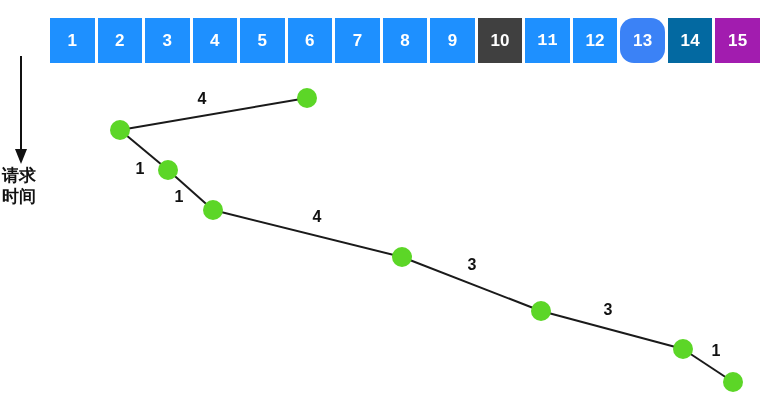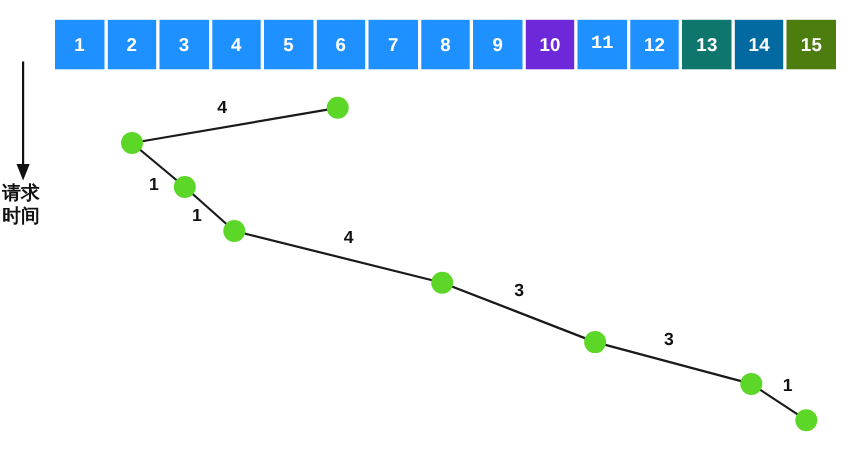--- a/index.html
+++ b/index.html
@@ -96,26 +96,26 @@
   <div id="timeline-bar">
       <div class="timeline-cell" style="background: rgb(30, 144, 255); color: rgb(255, 255, 255);">1</div>
       <div class="timeline-cell" style="background: rgb(30, 144, 255); color: rgb(255, 255, 255);">2</div>
       <div class="timeline-cell" style="background: rgb(30, 144, 255); color: rgb(255, 255, 255);">3</div>
       <div class="timeline-cell" style="background: rgb(30, 144, 255); color: rgb(255, 255, 255);">4</div>
       <div class="timeline-cell" style="background: rgb(30, 144, 255); color: rgb(255, 255, 255);">5</div>
       <div class="timeline-cell" style="background: rgb(30, 144, 255); color: rgb(255, 255, 255);">6</div>
       <div class="timeline-cell" style="background: rgb(30, 144, 255); color: rgb(255, 255, 255);">7</div>
       <div class="timeline-cell" style="background: rgb(30, 144, 255); color: rgb(255, 255, 255);">8</div>
       <div class="timeline-cell" style="background: rgb(30, 144, 255); color: rgb(255, 255, 255);">9</div>
-      <div class="timeline-cell" style="background: #6d28d9; color: rgb(255, 255, 255);">10</div>
+      <div class="timeline-cell" style="background: #404040; color: rgb(255, 255, 255);">10</div>
       <div class="timeline-cell" style="background: rgb(30, 144, 255); color: rgb(255, 255, 255); font-family: Liberation Mono, monospace;">11</div>
       <div class="timeline-cell" style="background: rgb(30, 144, 255); color: rgb(255, 255, 255);">12</div>
-      <div class="timeline-cell" style="background: #0f766e; color: rgb(255, 255, 255);">13</div>
+      <div class="timeline-cell" style="background: #3b82f6; color: rgb(255, 255, 255); border-radius: 14px;">13</div>
       <div class="timeline-cell" style="background: #0369a1; color: rgb(255, 255, 255);">14</div>
-      <div class="timeline-cell" style="background: #4d7c0f; color: rgb(255, 255, 255);">15</div>
+      <div class="timeline-cell" style="background: #a21caf; color: rgb(255, 255, 255);">15</div>
     </div>
 
   <div id="axis-arrow">
     <svg width="28" height="114" viewBox="0 0 28 114" xmlns="http://www.w3.org/2000/svg">
       <line x1="13" y1="2" x2="13" y2="98" stroke="#111111" stroke-width="2"></line>
       <polygon points="13,110 7,95 19,95" fill="#111111"></polygon>
     </svg>
   </div>
 
   <div id="axis-caption">

